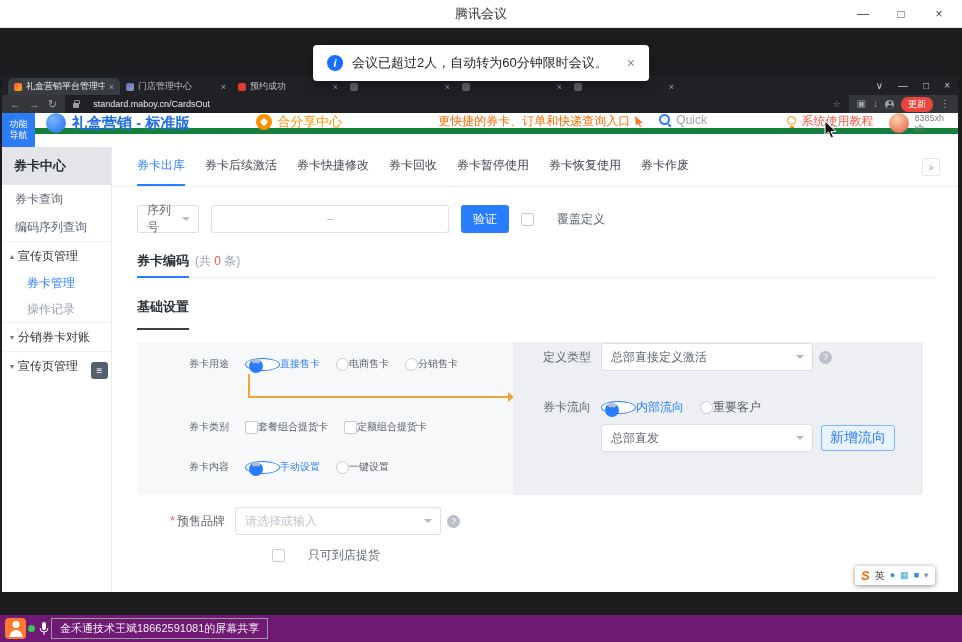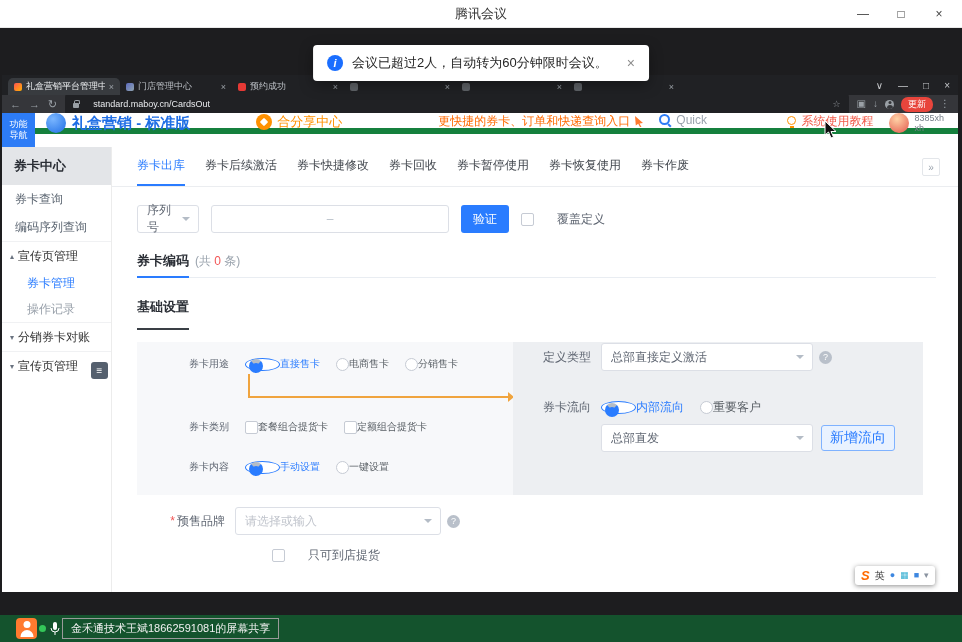--- a/index.html
+++ b/index.html
@@ -5,21 +5,21 @@
   *{margin:0;padding:0;box-sizing:border-box}
   body{background:#666;font-family:"Liberation Sans","DejaVu Sans",sans-serif;}
   #stage{position:relative;width:962px;height:642px;background:#1d1d1f;overflow:hidden;margin:0 auto;}
 
   
   .titlebar{position:absolute;top:0;left:0;width:100%;height:28px;background:#fff;border-bottom:1px solid #e9e9e9;display:flex;align-items:center;justify-content:center;z-index:30}
   .titlebar .title{font-size:13px;color:#333}
   .win-controls{position:absolute;right:4px;top:0;height:100%;display:flex}
   .win-controls span{width:38px;display:flex;align-items:center;justify-content:center;font-size:12px;color:#444}
 
-  .bottombar{position:absolute;left:0;bottom:0;width:100%;height:27px;background:#14532d;display:flex;align-items:center;padding-left:16px;gap:2px;z-index:30}
+  .bottombar{position:absolute;left:0;bottom:0;width:100%;height:27px;background:#701a75;display:flex;align-items:center;padding-left:5px;gap:2px;z-index:30}
   .bb-avatar{width:21px;height:21px;background:#ff7a2f;border-radius:4px;position:relative;flex:none}
   .bb-avatar::before{content:'';position:absolute;top:3px;left:50%;transform:translateX(-50%);width:7px;height:7px;border-radius:50%;background:#fff}
   .bb-avatar::after{content:'';position:absolute;bottom:2px;left:50%;transform:translateX(-50%);width:13px;height:7px;border-radius:7px 7px 0 0;background:#fff}
   .bb-mic{display:flex;align-items:center;gap:4px}
   .bb-dot{width:7px;height:7px;border-radius:50%;background:#34c759}
   .bb-label{border:1px solid #9a9a9a;color:#f2f2f2;font-size:11px;padding:2px 8px;white-space:nowrap}
 
   
   .toast{position:absolute;top:45px;left:50%;transform:translateX(-50%);height:36px;background:#fff;border-radius:4px;box-shadow:0 4px 14px rgba(0,0,0,.35);display:flex;align-items:center;padding:0 14px;gap:9px;z-index:60}
   .toast .info{width:16px;height:16px;border-radius:50%;background:#1a6eff;color:#fff;font-size:11px;font-weight:bold;font-style:italic;display:flex;align-items:center;justify-content:center;flex:none}

